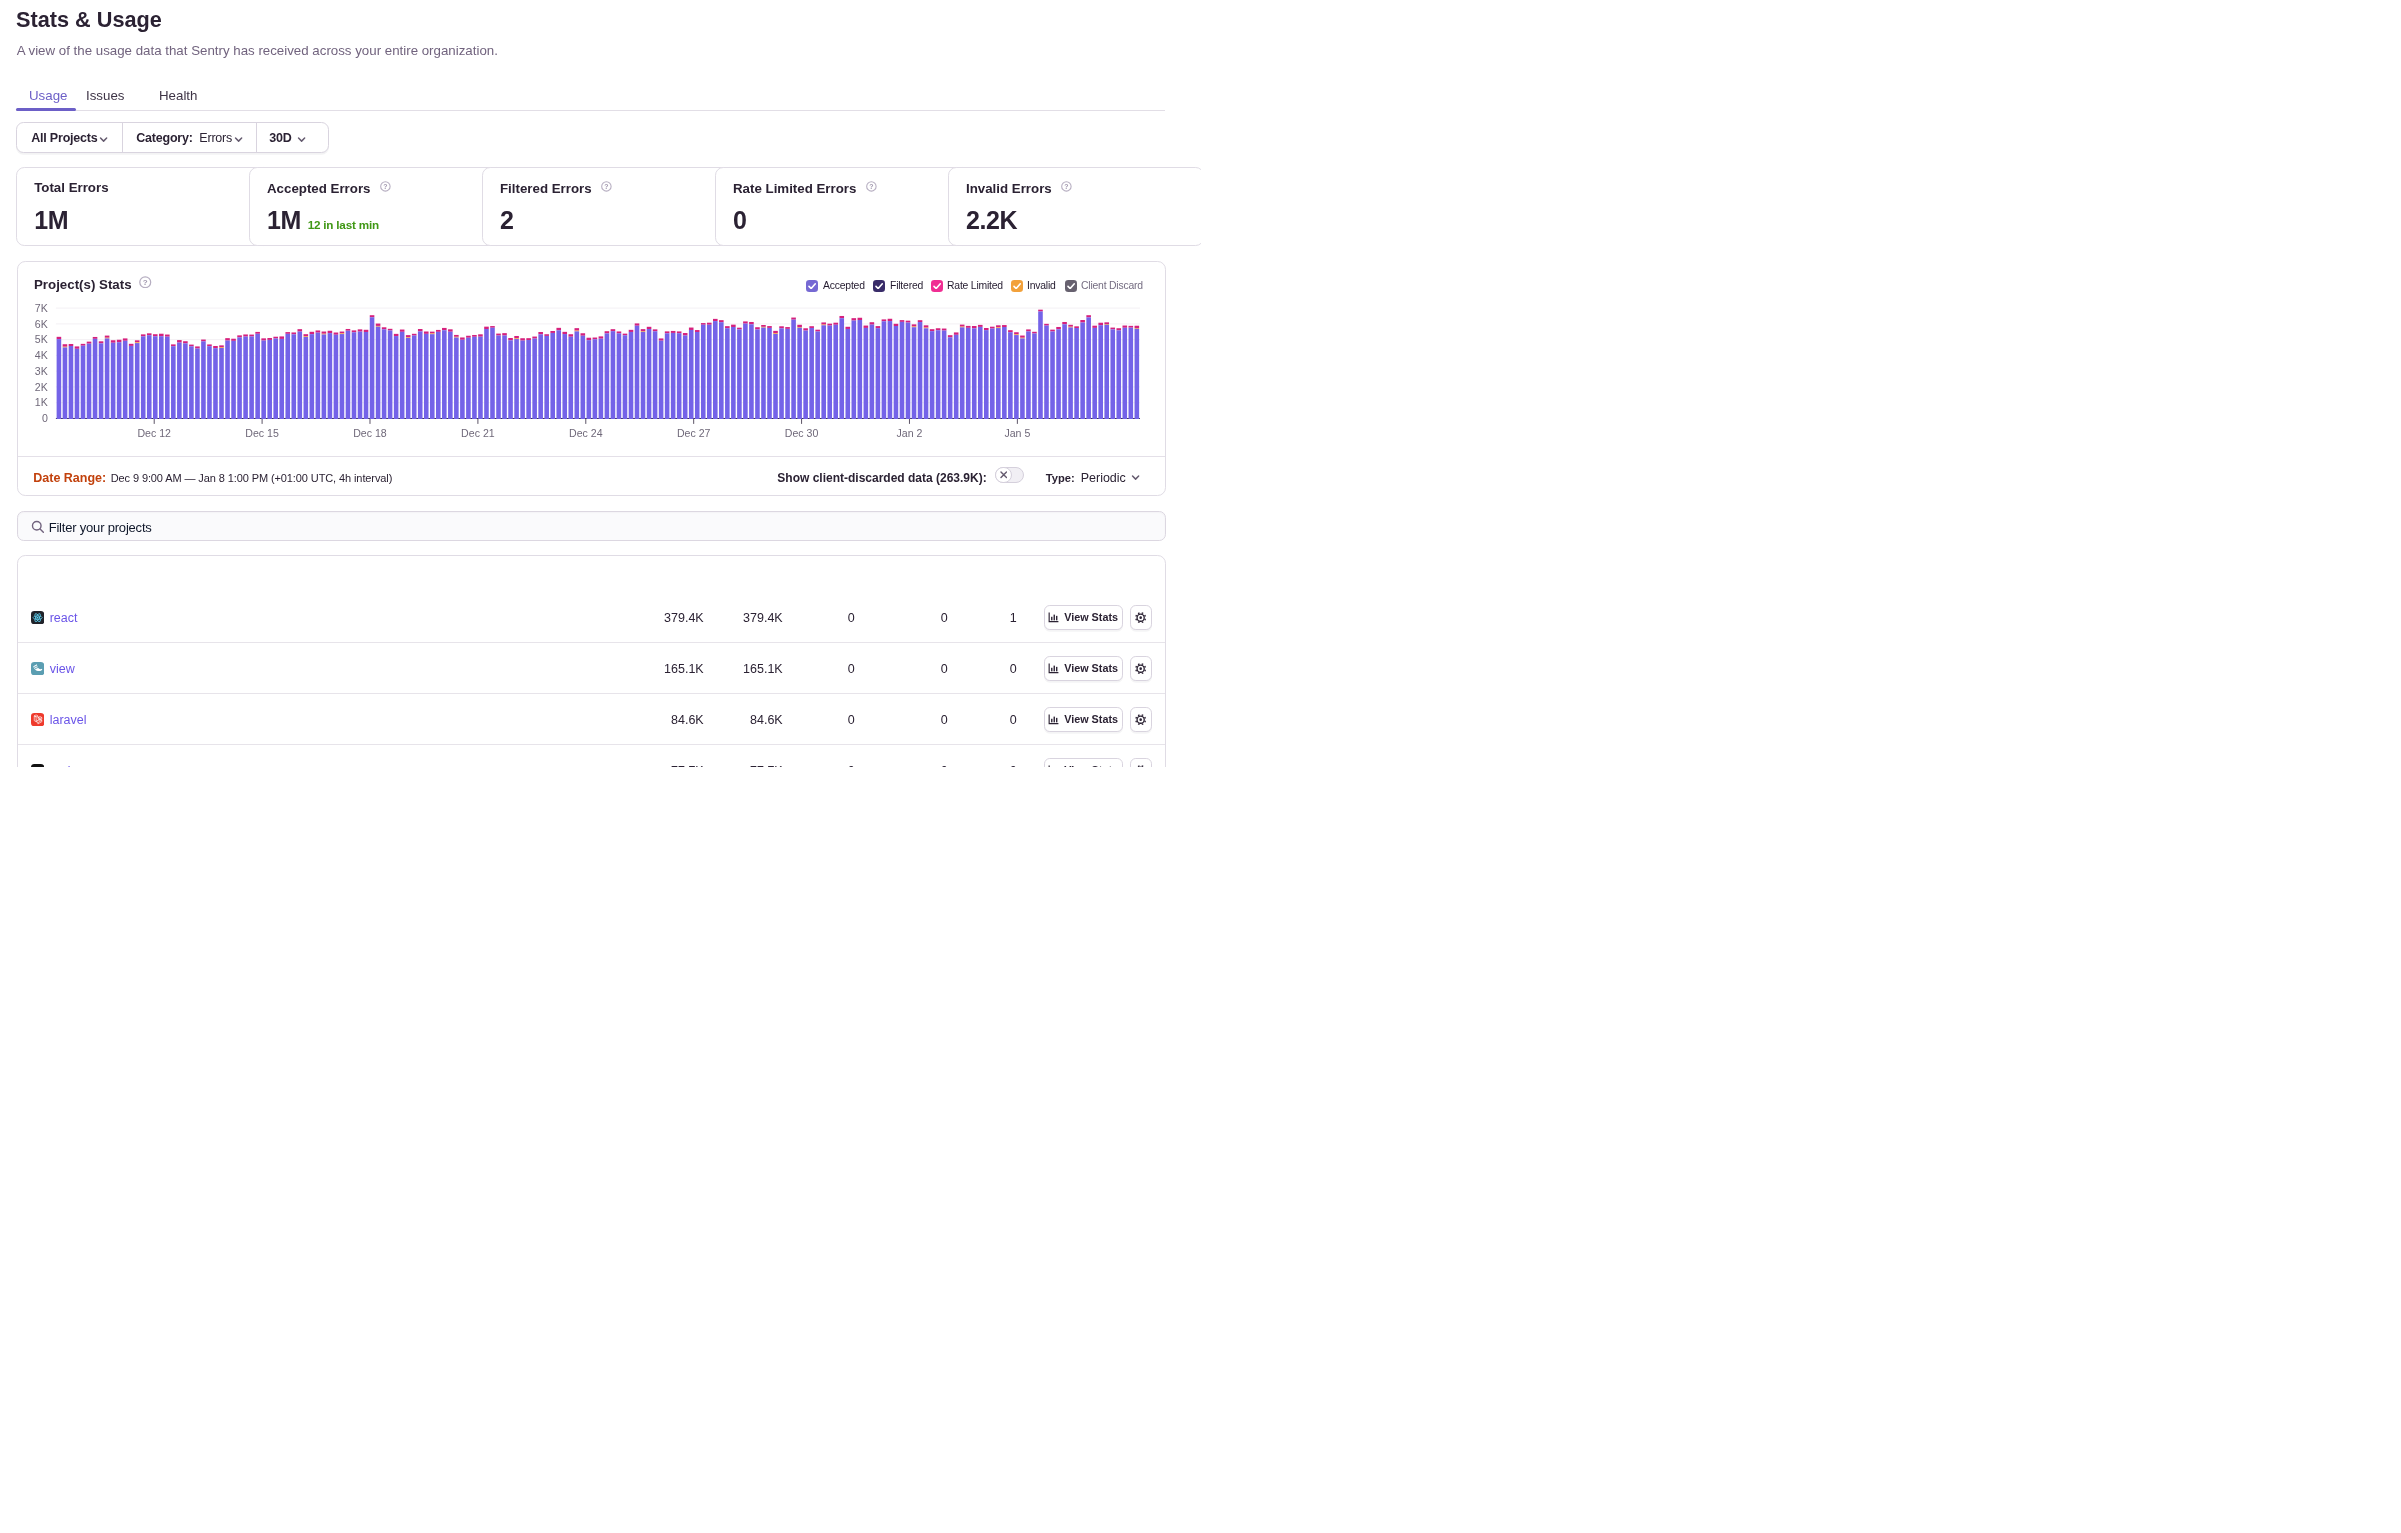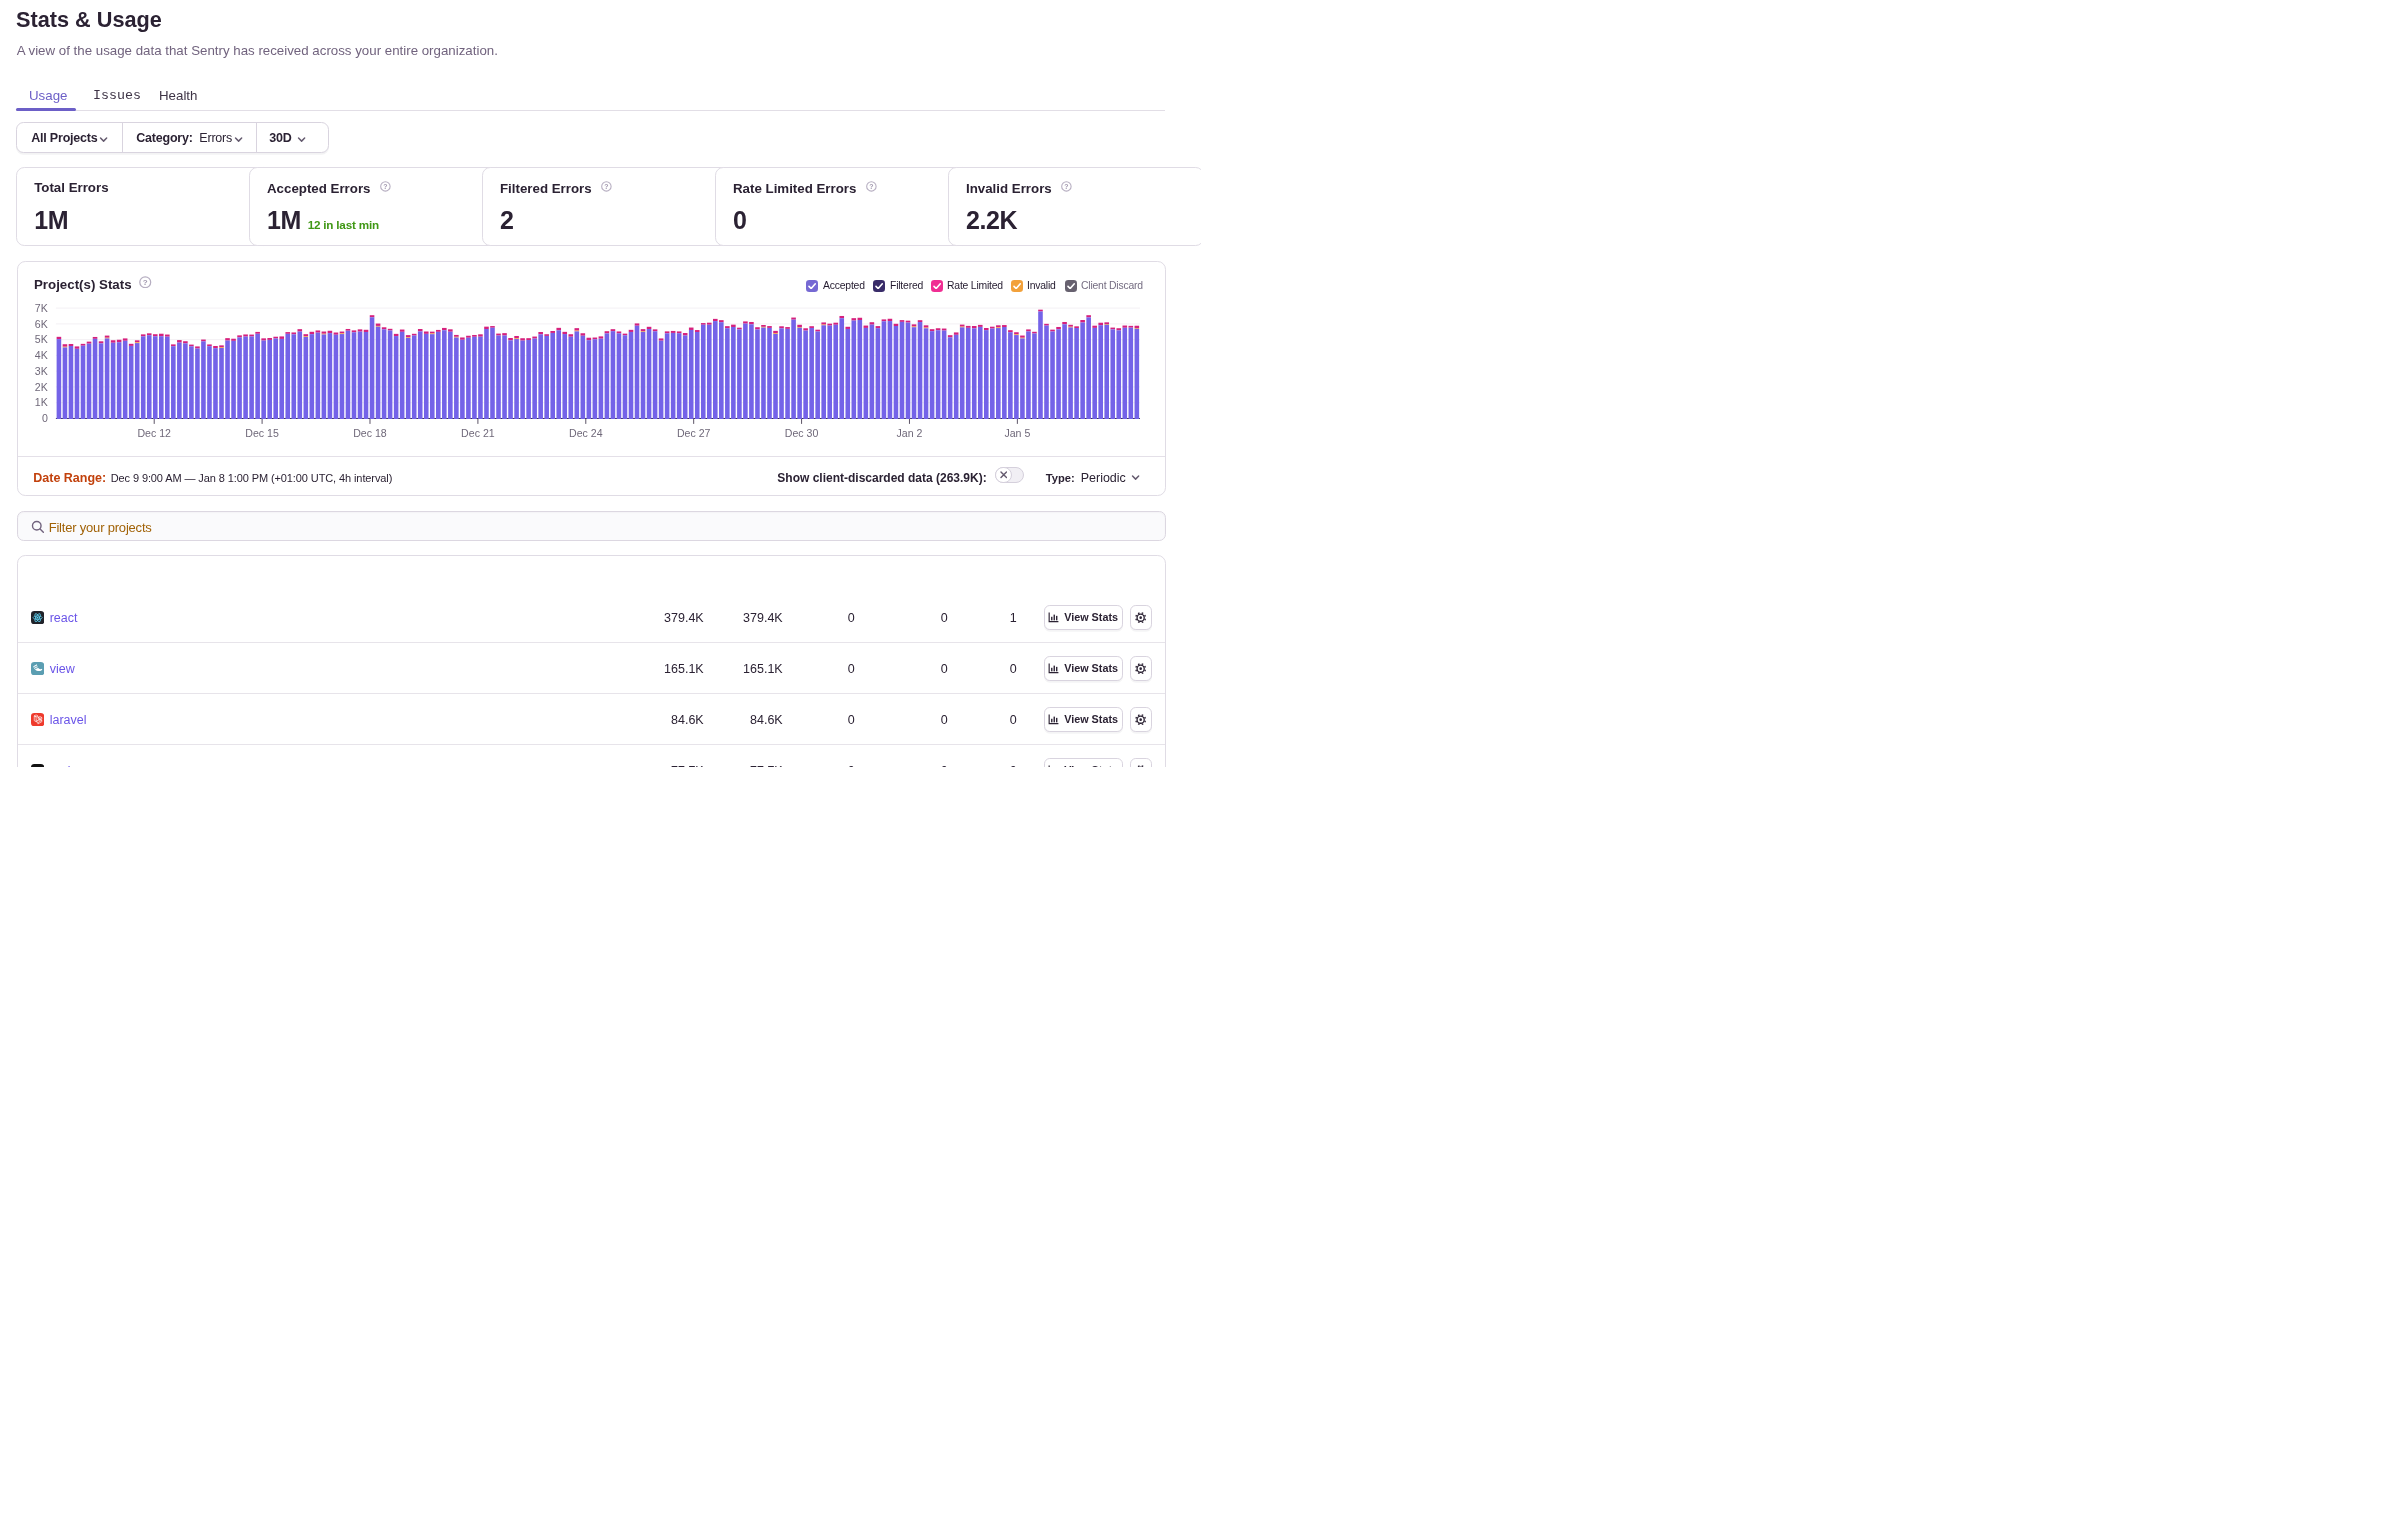--- a/index.html
+++ b/index.html
@@ -35,21 +35,21 @@
   .ptitle { position:absolute; left:34px; top:278px; font-size:13.3px; font-weight:700; line-height:1; }
   .ptitle .help { position:absolute; left:105px; top:-2.1px; margin-left:0; }
   .lbox { position:absolute; width:11.7px; height:11.7px; border-radius:3.3px; }
   .lbox svg { position:absolute; left:1.7px; top:2.5px; }
   .llab { position:absolute; top:0.4px; font-size:10.4px; line-height:11.7px; letter-spacing:-0.2px; color:#241b2f; white-space:nowrap; }
   
   .drow { position:absolute; left:16.7px; top:456px; width:1149px; height:40px; }
   
   .search { position:absolute; left:16.7px; top:511px; width:1149px; height:30px; border:0.8px solid #dcd7e1;
     border-radius:6.7px; background:#fafafc; box-shadow:inset 0 0.8px 1.7px rgba(43,34,51,0.04); }
-  .search .ph { position:absolute; left:31px; top:8.7px; font-size:13px; color:#a16207; line-height:1; letter-spacing:-0.2px; }
+  .search .ph { position:absolute; left:31px; top:8.7px; font-size:13px; color:#0f172a; line-height:1; letter-spacing:-0.2px; }
   
   .table { position:absolute; left:16.7px; top:555px; width:1149px; height:250px; border:0.8px solid #e0dce5;
      border-radius:8.3px 8.3px 0 0; background:#fff; overflow:hidden; }
   .thead { position:absolute; left:0; top:0; width:100%; height:36px; background:#f6f5f8; border-bottom:0.8px solid #dfdbe4; }
   .th { position:absolute; top:13.3px; font-size:9.6px; font-weight:700; color:#71637e; letter-spacing:0.4px; line-height:1; white-space:nowrap; }
   .notch { position:absolute; top:0; width:7.5px; height:4.2px; background:#fff; border-radius:0 0 4.2px 4.2px; }
   .row { position:absolute; left:0; width:100%; height:51px; border-bottom:0.8px solid #e7e4ea; background:#fff; }
   .picon { position:absolute; left:13.3px; top:19px; width:13.3px; height:13.3px; border-radius:3.3px; }
   .pname { position:absolute; left:32px; top:19.6px; font-size:12.5px; line-height:1; color:#6a54e8; }
   .num { position:absolute; top:19.6px; font-size:12.5px; line-height:1; text-align:right; color:#2b2233; }
@@ -58,21 +58,21 @@
      font-size:10.8px; font-weight:700; color:#2b2233; }
   .gearbtn { position:absolute; left:1112px; top:13px; width:22.5px; height:24.6px; border:0.8px solid #d9d4df; border-radius:5.8px;
      background:#fff; box-shadow:0 1.7px 0 rgba(43,34,51,0.05); display:flex; align-items:center; justify-content:center; }
 </style>
 </head>
 <body>
 <h1>Stats &amp; Usage</h1>
 <div class="subtitle">A view of the usage data that Sentry has received across your entire organization.</div>
 
 <div class="tab active" style="left:29px;">Usage</div>
-<div class="tab" style="left:93px;font-family:Liberation Mono, monospace;">Issues</div>
+<div class="tab" style="left:86px;">Issues</div>
 <div class="tab" style="left:159px;">Health</div>
 <div class="tabline"></div>
 <div class="tabu"></div>
 
 <div class="fbar">
   <div class="fdiv" style="left:105px;"></div>
   <div class="fdiv" style="left:239px;"></div>
   <div class="ftxt b" style="left:14px;">All Projects</div>
   <div class="chev" style="left:82px; top:11.7px;">
       <svg width="9.2" height="9.2" viewBox="0 0 12 12" fill="none">

